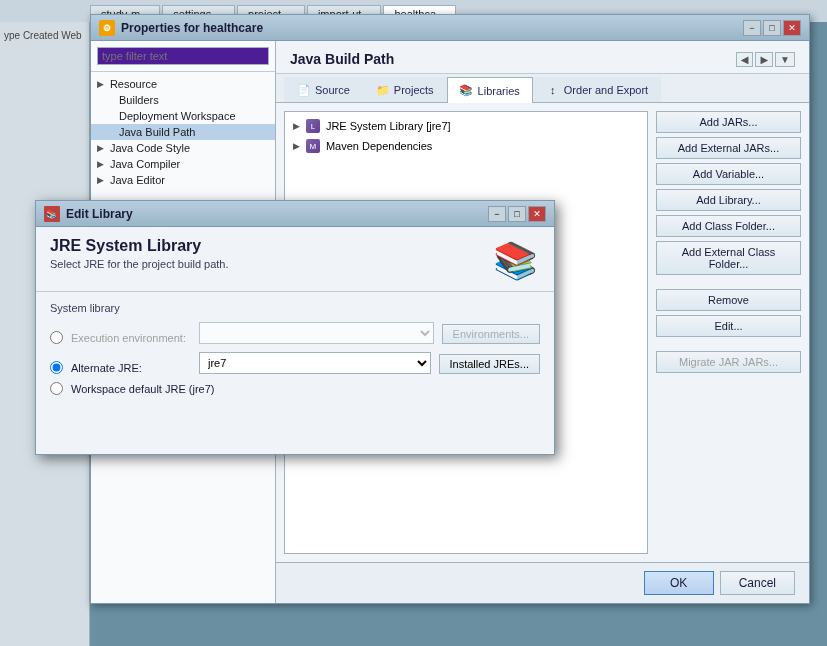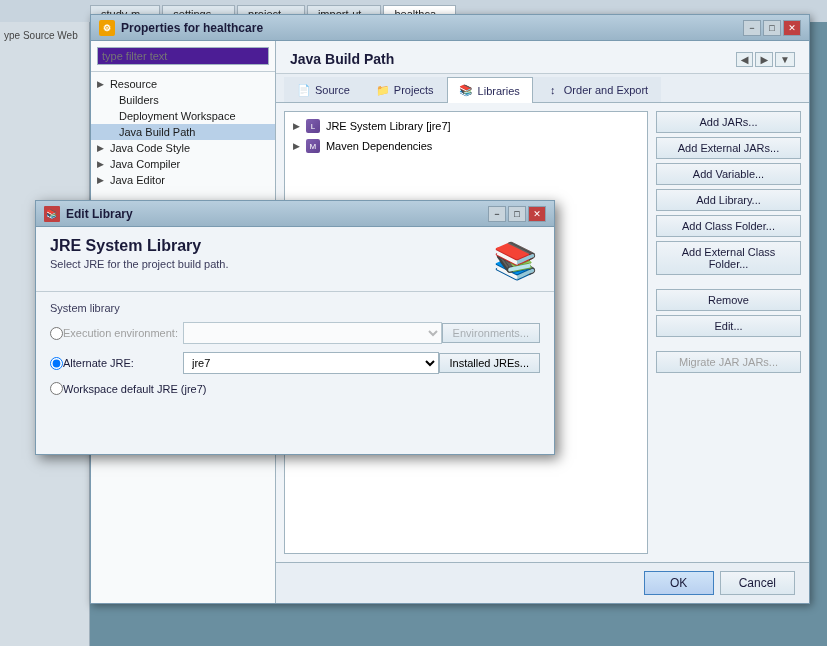--- a/index.html
+++ b/index.html
@@ -409,22 +409,22 @@
       padding: 10px 14px;
       flex: 1;
     }
     .system-lib-label {
       font-size: 11px;
       color: #3a3a5a;
       margin-bottom: 8px;
     }
     .radio-row {
       display: flex;
-      align-items: center;
-      gap: 0;
+      align-items: flex-end;
+      gap: 8px;
       margin-bottom: 8px;
     }
     .radio-input {
       margin: 0;
       cursor: pointer;
     }
     .radio-label {
       font-size: 11px;
       color: #1a1a3a;
       min-width: 120px;
@@ -465,21 +465,21 @@
   </div>
   <div class="eclipse-tab">
     <span>import-ut...</span>
   </div>
   <div class="eclipse-tab active">
     <span>healthca...</span>
   </div>
 </div>
 
 <div class="left-panel-bg">
-  <span class="left-panel-text">ype Source Web</span>
+  <span class="left-panel-text">ype Created Web</span>
 </div>
 
 <div class="properties-dialog">
 
   <div class="dialog-titlebar">
     <div class="dialog-title-left">
       <div class="dialog-title-icon">
         <span>⚙</span>
       </div>
       <span>Properties for healthcare</span>

